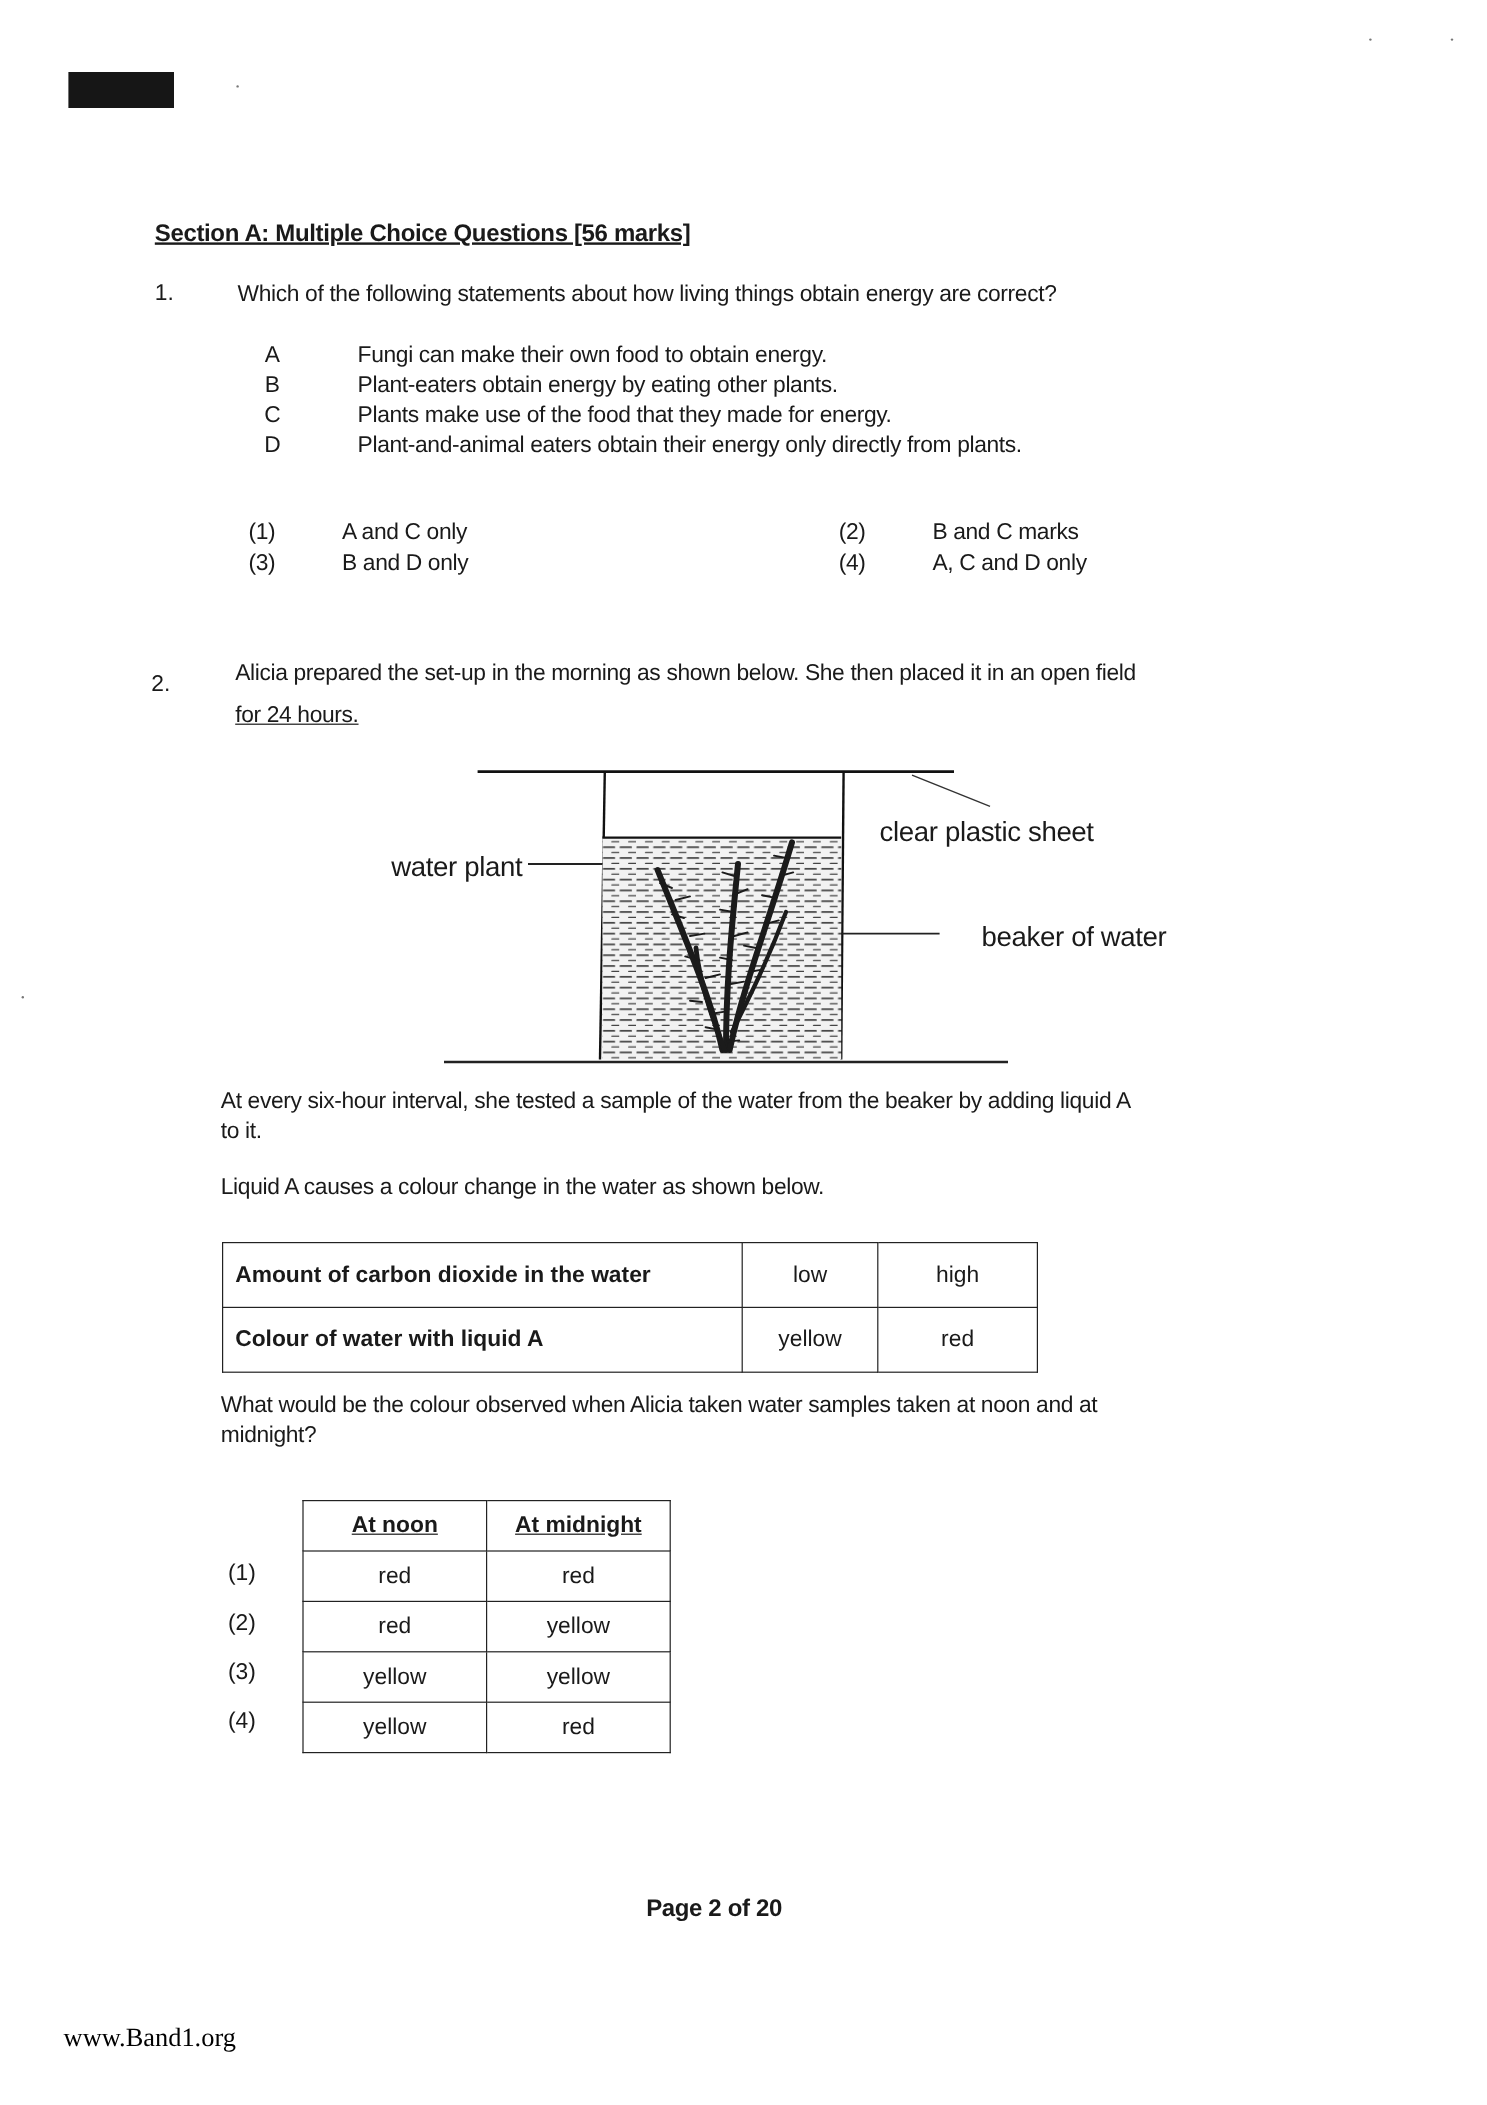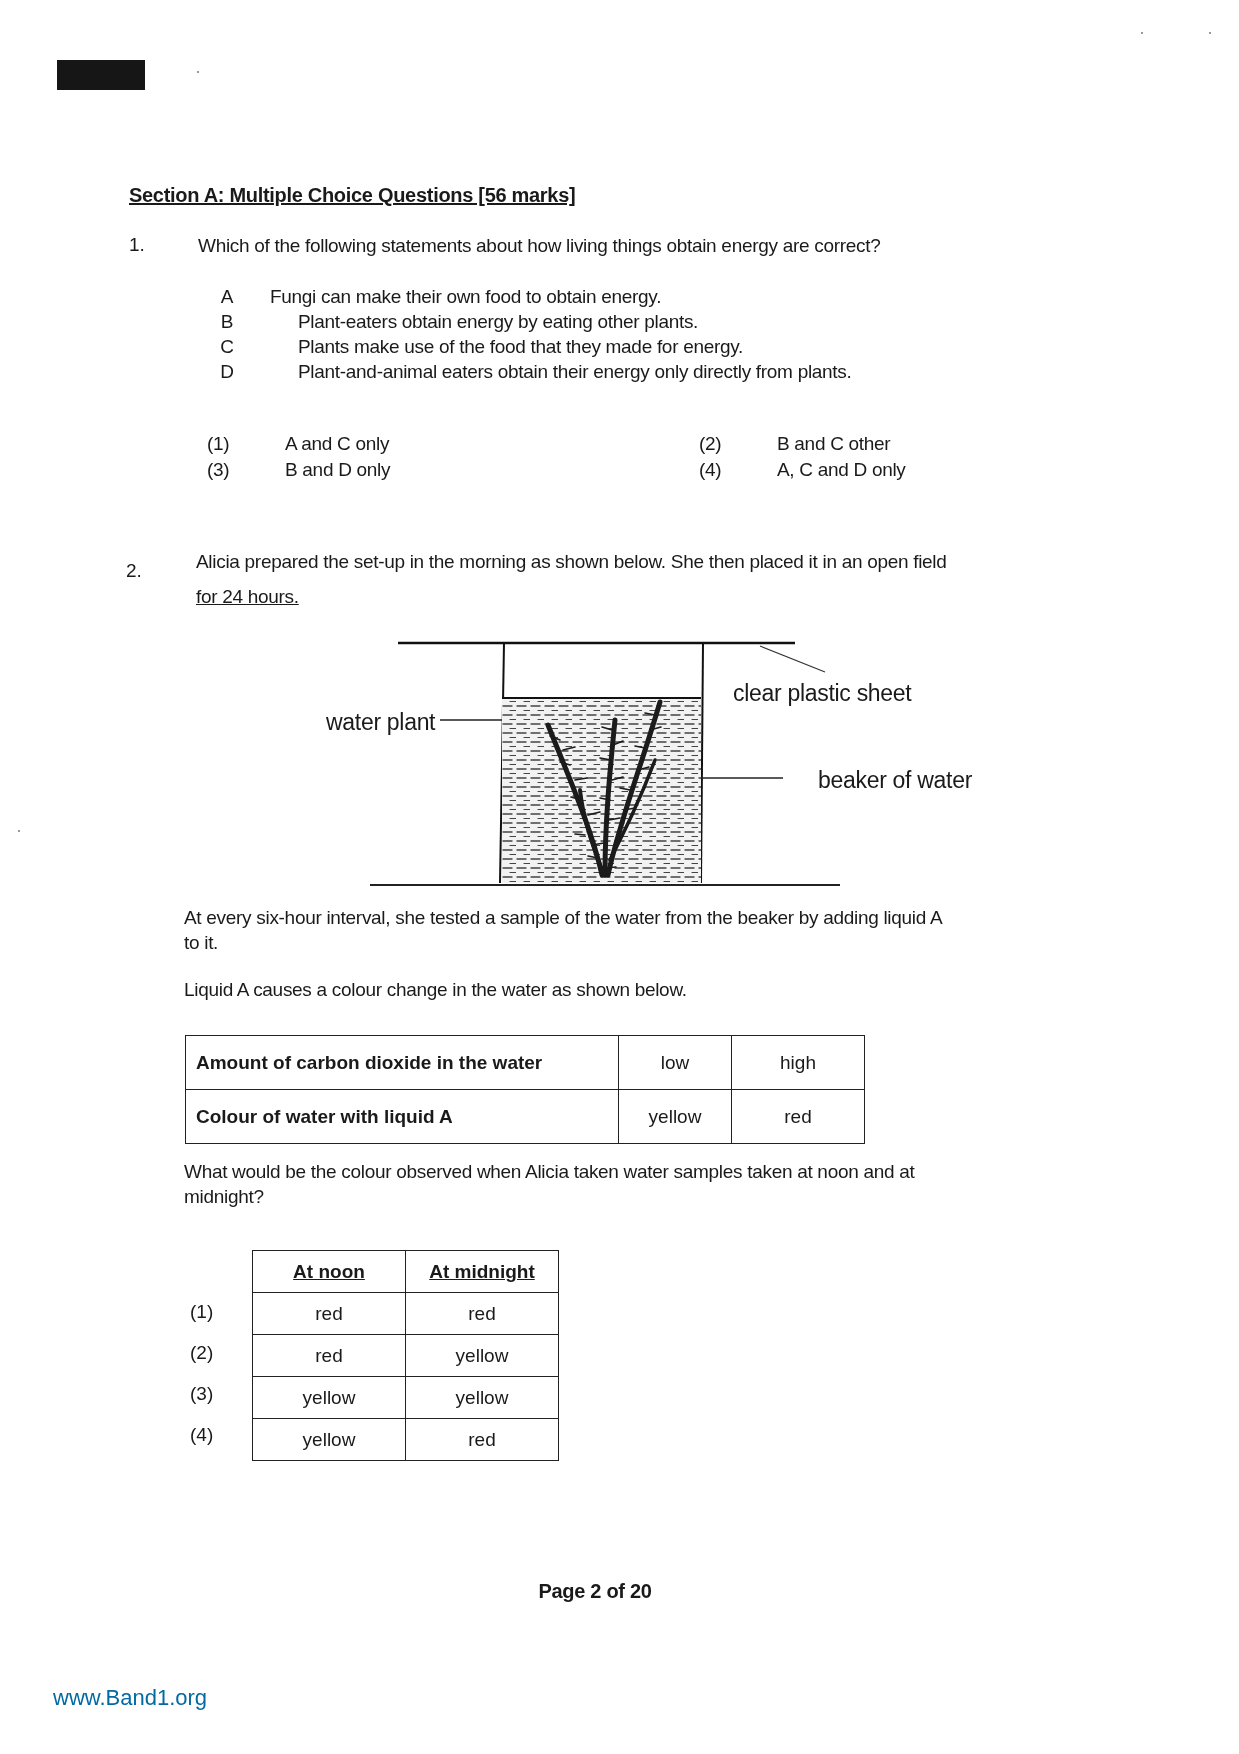--- a/index.html
+++ b/index.html
@@ -30,60 +30,60 @@
     table.co2 td { border: 1.6px solid #222; height: 53px; padding: 0 10px; }
     table.co2 td.head { width: 412px; font-weight: bold; }
     table.co2 td.val { text-align: center; }
     table.ans { border-collapse: collapse; position: absolute; left: 252px; top: 1250px; font-size: 19px; }
     table.ans th, table.ans td { border: 1.6px solid #222; height: 39px; text-align: center; }
     table.ans th { font-weight: bold; text-decoration: underline; }
     table.ans .c1 { width: 150px; }
     table.ans .c2 { width: 150px; }
     .row-labels div { height: 41px; line-height: 41px; font-size: 19px; }
     .footer-page { left: 0; width: 1190px; text-align: center; top: 1580px; font-size: 20px; font-weight: bold; letter-spacing: -0.3px; }
-    .footer-url { left: 53px; top: 1685px; font-family: Liberation Sans, sans-serif; font-size: 22px; color: #0369a1; }
+    .footer-url { left: 53px; top: 1685px; font-family: Liberation Serif, serif; font-size: 22px; color: #000000; }
   </style>
 </head>
 <body>
 
 <div class="abs redact"></div>
 <div class="abs speck" style="left:197px;top:71px;"></div>
 <div class="abs speck" style="left:1141px;top:32px;"></div>
 <div class="abs speck" style="left:1209px;top:32px;"></div>
 <div class="abs speck" style="left:18px;top:830px;"></div>
 
 <div class="abs section-title">Section A: Multiple Choice Questions [56 marks]</div>
 
 <div class="abs qnum" style="left:129px;top:234px;">1.</div>
 <div class="abs qtext" style="left:198px;top:233px;">Which of the following statements about how living things obtain energy are correct?</div>
 
 <div class="abs" style="left:212px;top:284px;">
   <div class="stmt-row">
     <span class="opt-letter">A</span>
-    <span class="opt-text" style="margin-left:28px;">Fungi can make their own food to obtain energy.</span>
+    <span class="opt-text" style="margin-left:56px;">Fungi can make their own food to obtain energy.</span>
   </div>
   <div class="stmt-row">
     <span class="opt-letter">B</span>
     <span class="opt-text" style="margin-left:56px;">Plant-eaters obtain energy by eating other plants.</span>
   </div>
   <div class="stmt-row">
     <span class="opt-letter">C</span>
     <span class="opt-text" style="margin-left:56px;">Plants make use of the food that they made for energy.</span>
   </div>
   <div class="stmt-row">
     <span class="opt-letter">D</span>
     <span class="opt-text" style="margin-left:56px;">Plant-and-animal eaters obtain their energy only directly from plants.</span>
   </div>
 </div>
 
 <div class="abs ans-grid" style="left:207px;top:432px;">
   <div>(1)</div>
   <div>A and C only</div>
   <div>(2)</div>
-  <div>B and C other</div>
+  <div>B and C marks</div>
   <div>(3)</div>
   <div>B and D only</div>
   <div>(4)</div>
   <div>A, C and D only</div>
 </div>
 
 <div class="abs qnum" style="left:126px;top:560px;">2.</div>
 <div class="abs qtext" style="left:196px;top:549px;">Alicia prepared the set-up in the morning as shown below. She then placed it in an open field</div>
 <div class="abs qtext" style="left:196px;top:584px;text-decoration:underline;">for 24 hours.</div>
 

